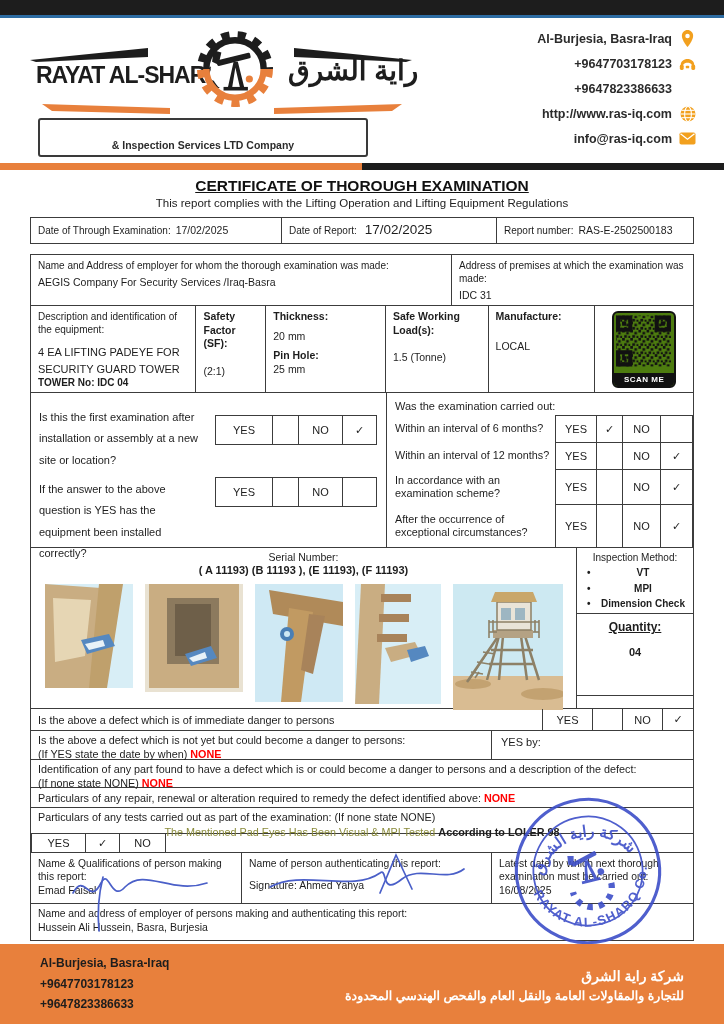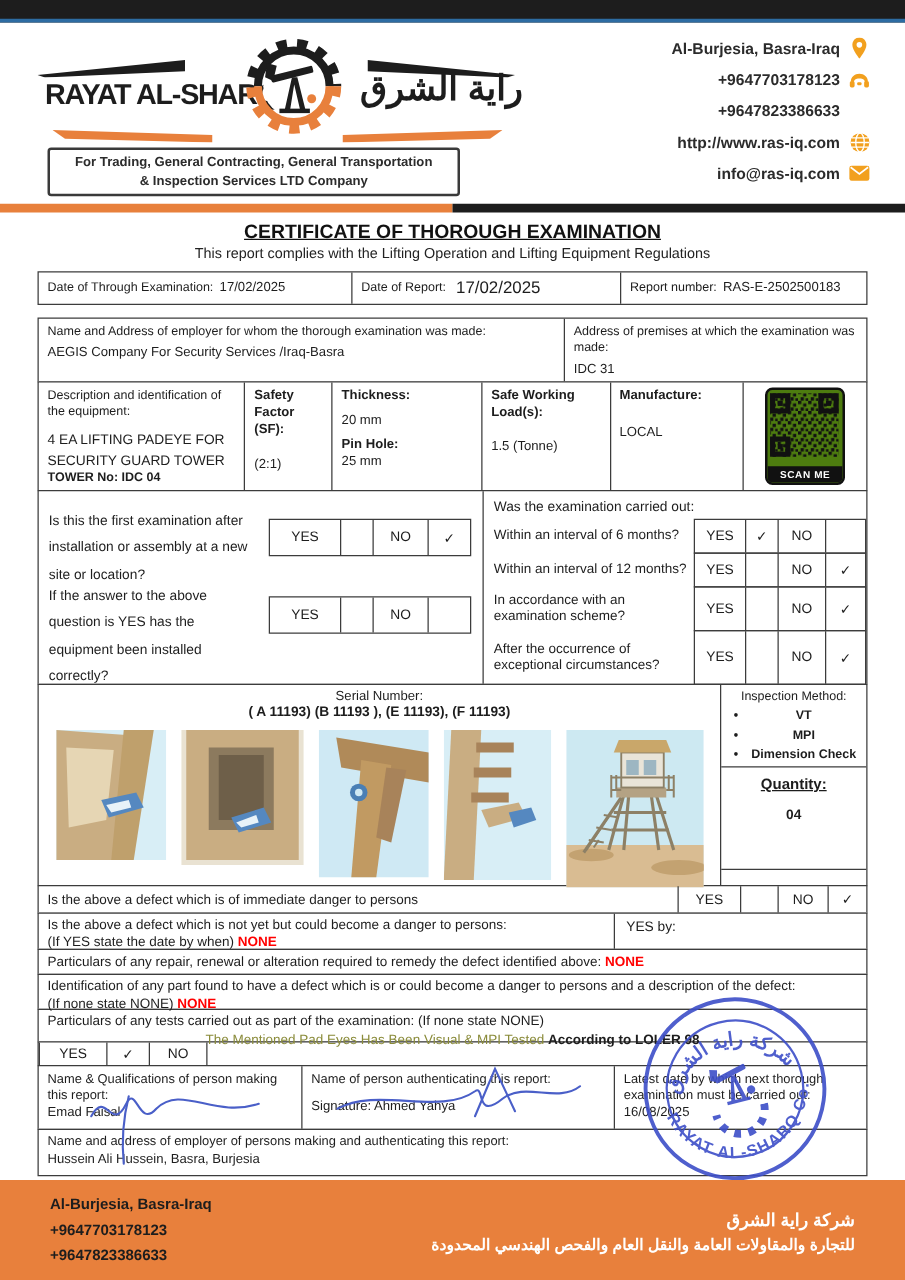--- a/index.html
+++ b/index.html
@@ -202,21 +202,21 @@
           <circle cx="80" cy="74" r="5" fill="#E8803C"></circle>
         </g>
       </svg>
       <svg class="swoosh left" viewBox="0 0 128 12">
           <polygon points="0,2 128,6 128,12 10,9" fill="#E8803C"></polygon>
         </svg>
       <svg class="swoosh right" viewBox="0 0 128 12">
           <polygon points="0,6 128,2 118,9 0,12" fill="#E8803C"></polygon>
         </svg>
       <div class="tagline-box">
-        <span>For Trading, General Contracting, General Transportation</span><br>
+        <br>
         <span>&amp; Inspection Services LTD Company</span>
       </div>
     </div>
     <div class="contacts">
       <div class="c-row">
         <span class="c-text">Al-Burjesia, Basra-Iraq</span>
         <span class="c-icon">
           <svg width="15" height="17" viewBox="0 0 16 18">
               <path d="M8 0C4.7 0 2 2.7 2 6.2 2 10.8 8 18 8 18s6-7.2 6-11.8C14 2.7 11.3 0 8 0z" fill="#F2A01E"></path>
               <circle cx="8" cy="6.2" r="2.4" fill="#fff"></circle>
@@ -352,21 +352,21 @@
 
     <div class="trow q-row">
       <div class="q-left">
         <div class="q-text" style="top:14px">Is this the first examination after installation or assembly at a new site or location?</div>
         <div class="q-box" style="top:22px">
           <div class="bc" style="width:56px">YES</div>
           <div class="bc mark" style="width:26px"></div>
           <div class="bc" style="width:44px">NO</div>
           <div class="bc mark" style="flex:1">✓</div>
         </div>
-        <div class="q-text" style="top:74px">If the answer to the above question is YES has the equipment been installed correctly?</div>
+        <div class="q-text" style="top:86px">If the answer to the above question is YES has the equipment been installed correctly?</div>
         <div class="q-box" style="top:84px">
           <div class="bc" style="width:56px">YES</div>
           <div class="bc mark" style="width:26px"></div>
           <div class="bc" style="width:44px">NO</div>
           <div class="bc mark" style="flex:1"></div>
         </div>
       </div>
       <div class="q-right">
         <div class="co-heading">Was the examination carried out:</div>
         <div class="co-row" style="height:28px">
@@ -515,28 +515,28 @@
 
     <div class="trow defB">
       <div class="c1">
         <span>Is the above a defect which is not yet but could become a danger to persons:</span><br>
         <span>(If YES state the date by when)</span>
         <span class="red">NONE</span>
       </div>
       <div class="c2" style="border-left:1px solid #3c3c3c">YES by:</div>
     </div>
 
-    <div class="trow defC">
-      <span>Particulars of any repair, renewal or alteration required to remedy the defect identified above:</span>&nbsp;
-      <span class="red">NONE</span>
-    </div>
-
     <div class="trow defD" style="display:block">
       <span>Identification of any part found to have a defect which is or could become a danger to persons and a description of the defect:</span><br>
       <span>(If none state NONE)</span>
+      <span class="red">NONE</span>
+    </div>
+
+    <div class="trow defC">
+      <span>Particulars of any repair, renewal or alteration required to remedy the defect identified above:</span>&nbsp;
       <span class="red">NONE</span>
     </div>
 
     <div class="trow defE" style="display:block">
       <span>Particulars of any tests carried out as part of the examination: (If none state NONE)</span>
       <div class="note-line">
         <span class="olive">The Mentioned Pad Eyes Has Been Visual &amp; MPI Tested</span>
         <span class="note-bold">According to LOLER 98</span>
       </div>
     </div>

